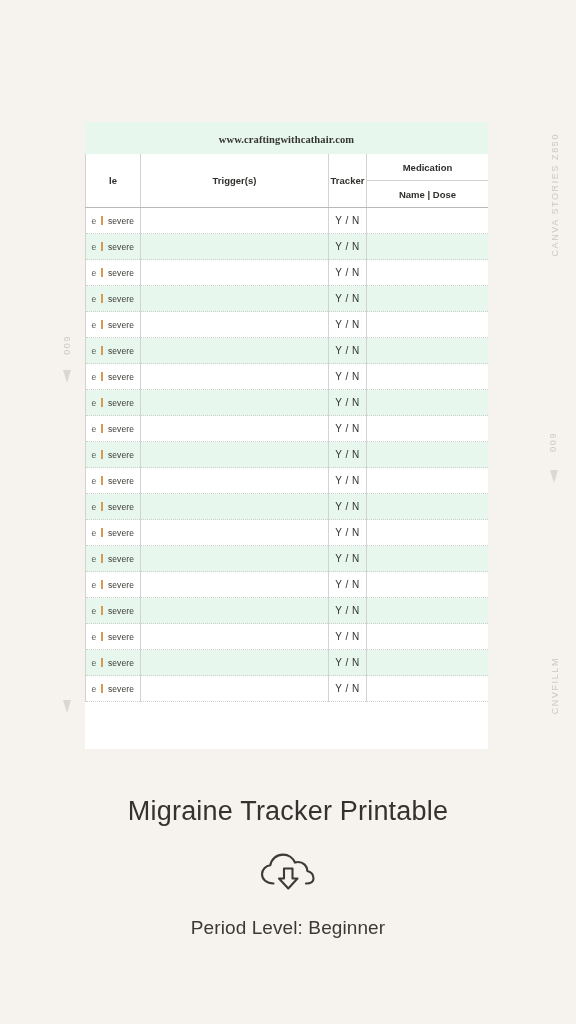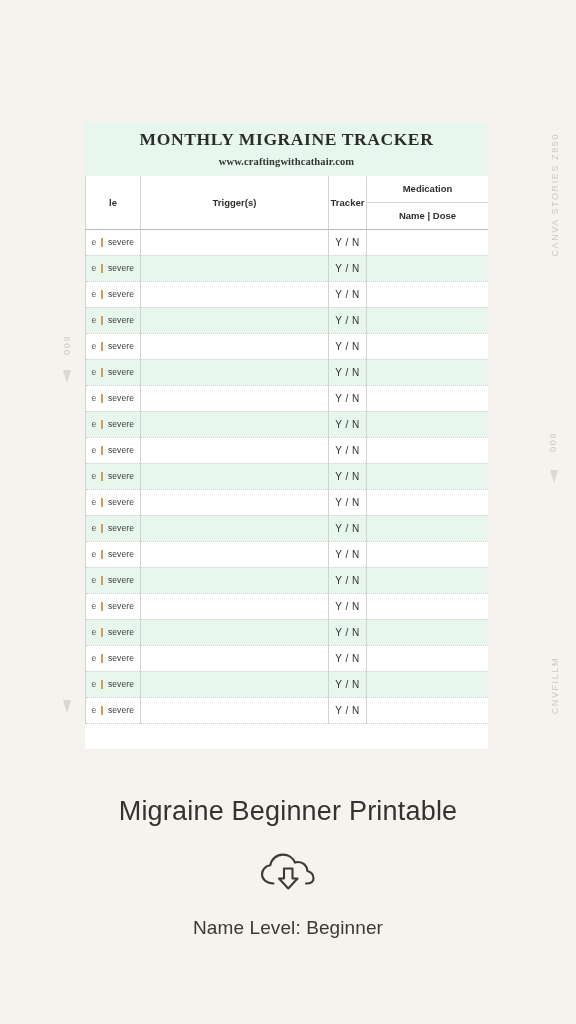--- a/index.html
+++ b/index.html
@@ -227,21 +227,20 @@
 
   <div class="guide-label guide-vert-left" style="left:62px; top:335px;">009</div>
 
   <div class="guide-arrow" style="left:63px; top:370px;"></div>
 
   <div class="guide-arrow" style="left:63px; top:700px;"></div>
 
   <div id="sheet">
 
     <div class="title-band" style="background: rgb(231, 247, 238);">
-      <div class="sheet-title">MONTHLY MIGRAINE TRACKER</div>
       <div class="sheet-url">www.craftingwithcathair.com</div>
     </div>
 
 
     <table class="tracker">
       <colgroup>
         <col class="c-scale">
           <col class="c-trigger">
           <col class="c-period">
           <col class="c-med">
@@ -484,28 +483,28 @@
             </td>
             <td></td>
             <td class="period-cell">Y / N</td>
             <td></td>
           </tr>
         </tbody>
     </table>
   </div>
 
   <div id="caption">
-    <div class="caption-title">Migraine Beginner Printable</div>
+    <div class="caption-title">Migraine Tracker Printable</div>
 
     <div class="cloud-icon-wrap">
       <svg width="60" height="44" viewBox="0 0 60 44" fill="none" xmlns="http://www.w3.org/2000/svg" aria-hidden="true">
         <path d="M15.5 34.5 C8.6 34.5 4 30.3 4 25.2 C4 20.6 7.6 16.8 12.4 16.2
                  C13.3 10.2 18.6 5.6 25 5.6 C30.4 5.6 35.1 8.9 37 13.6
                  C37.9 13.2 38.9 13 40 13 C45.2 13 49.4 17 49.4 22
                  C52.9 22.9 55.5 25.9 55.5 29.5 C55.5 33.2 52.3 34.5 48 34.5" stroke="#3c3a37" stroke-width="2.1" stroke-linecap="round" stroke-linejoin="round"></path>
         <path d="M26 19.5 L34.5 19.5 L34.5 29.5 L39.5 29.5 L30.25 39.5 L21 29.5 L26 29.5 Z" stroke="#3c3a37" stroke-width="2.1" stroke-linejoin="round" fill="#f6f2ee"></path>
       </svg>
     </div>
 
-    <div class="caption-sub">Name Level: Beginner</div>
+    <div class="caption-sub">Period Level: Beginner</div>
   </div>
 
 </div>
 
 </body></html>

